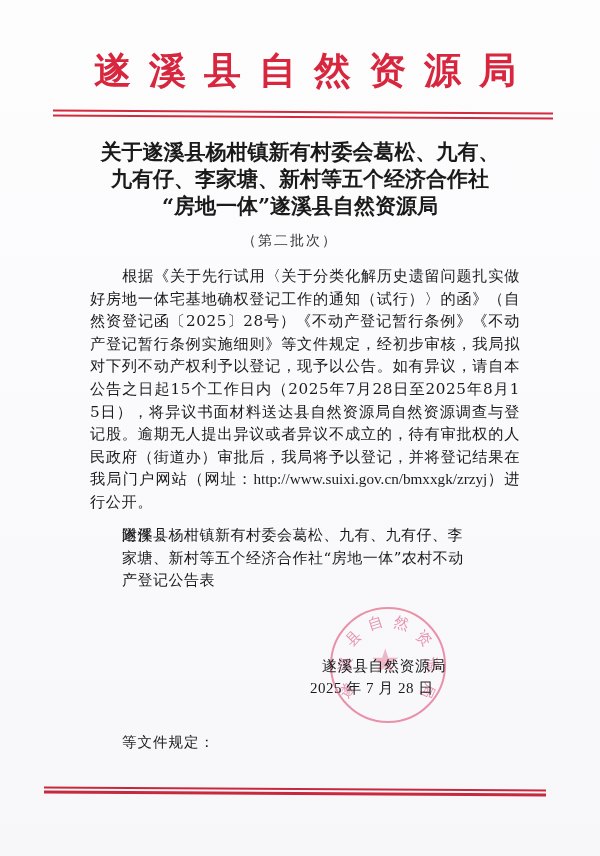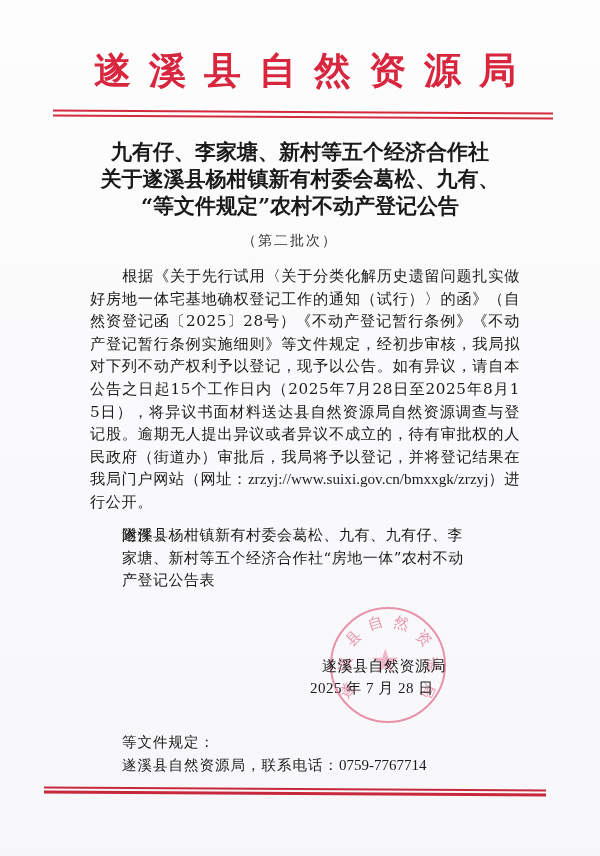--- a/index.html
+++ b/index.html
@@ -162,28 +162,28 @@
 </head>
 <body>
 
 <div class="page">
 
   <div class="masthead">遂溪县自然资源局</div>
   <div class="rule rule-top-1"></div>
   <div class="rule rule-top-2"></div>
 
   <div class="title">
+    <div>关于遂溪县杨柑镇新有村委会葛松、九有、</div>
     <div>九有仔、李家塘、新村等五个经济合作社</div>
-    <div>关于遂溪县杨柑镇新有村委会葛松、九有、</div>
-    <div>“等文件规定”农村不动产登记公告</div>
+    <div>“房地一体”遂溪县自然资源局</div>
   </div>
   <div class="batch">（第二批次）</div>
 
   <div class="body-text">
-    <span class="indent"></span><span>根据《关于先行试用〈关于分类化解历史遗留问题扎实做好房地一体宅基地确权登记工作的通知（试行）〉的函》（自然资登记函〔2025〕28号）《不动产登记暂行条例》《不动产登记暂行条例实施细则》等文件规定，经初步审核，我局拟对下列不动产权利予以登记，现予以公告。如有异议，请自本公告之日起15个工作日内（2025年7月28日至2025年8月15日），将异议书面材料送达县自然资源局自然资源调查与登记股。逾期无人提出异议或者异议不成立的，待有审批权的人民政府（街道办）审批后，我局将予以登记，并将登记结果在我局门户网站（网址：</span><span class="url">zrzyj://www.suixi.gov.cn/bmxxgk/zrzyj</span><span>）进行公开。</span>
+    <span class="indent"></span><span>根据《关于先行试用〈关于分类化解历史遗留问题扎实做好房地一体宅基地确权登记工作的通知（试行）〉的函》（自然资登记函〔2025〕28号）《不动产登记暂行条例》《不动产登记暂行条例实施细则》等文件规定，经初步审核，我局拟对下列不动产权利予以登记，现予以公告。如有异议，请自本公告之日起15个工作日内（2025年7月28日至2025年8月15日），将异议书面材料送达县自然资源局自然资源调查与登记股。逾期无人提出异议或者异议不成立的，待有审批权的人民政府（街道办）审批后，我局将予以登记，并将登记结果在我局门户网站（网址：</span><span class="url">http://www.suixi.gov.cn/bmxxgk/zrzyj</span><span>）进行公开。</span>
   </div>
 
   <div class="attachment">
     <span class="att-label">附件：</span>
     <div class="att-body">遂溪县杨柑镇新有村委会葛松、九有、九有仔、李家塘、新村等五个经济合作社“房地一体”农村不动产登记公告表</div>
   </div>
 
   <div class="seal">
     <span class="seal-star">★</span>
     <span class="seal-char" style="left:8px; top:72px; transform:rotate(-60deg);">遂</span>
@@ -194,20 +194,17 @@
     <span class="seal-char" style="left:84px; top:20px; transform:rotate(45deg);">资</span>
     <span class="seal-char" style="left:92px; top:46px; transform:rotate(80deg);">源</span>
     <span class="seal-char" style="left:88px; top:72px; transform:rotate(115deg);">局</span>
   </div>
 
   <div class="signer">遂溪县自然资源局</div>
   <div class="sign-date">2025 年 7 月 28 日</div>
 
   <div class="contact">
     <div>等文件规定：</div>
-    <div>
-      <span>遂溪县自然资源局，联系电话：</span><span class="phone">0759-7767714</span>
-    </div>
   </div>
 
   <div class="rule rule-bot-1"></div>
   <div class="rule rule-bot-2"></div>
 </div>
 
 </body></html>

